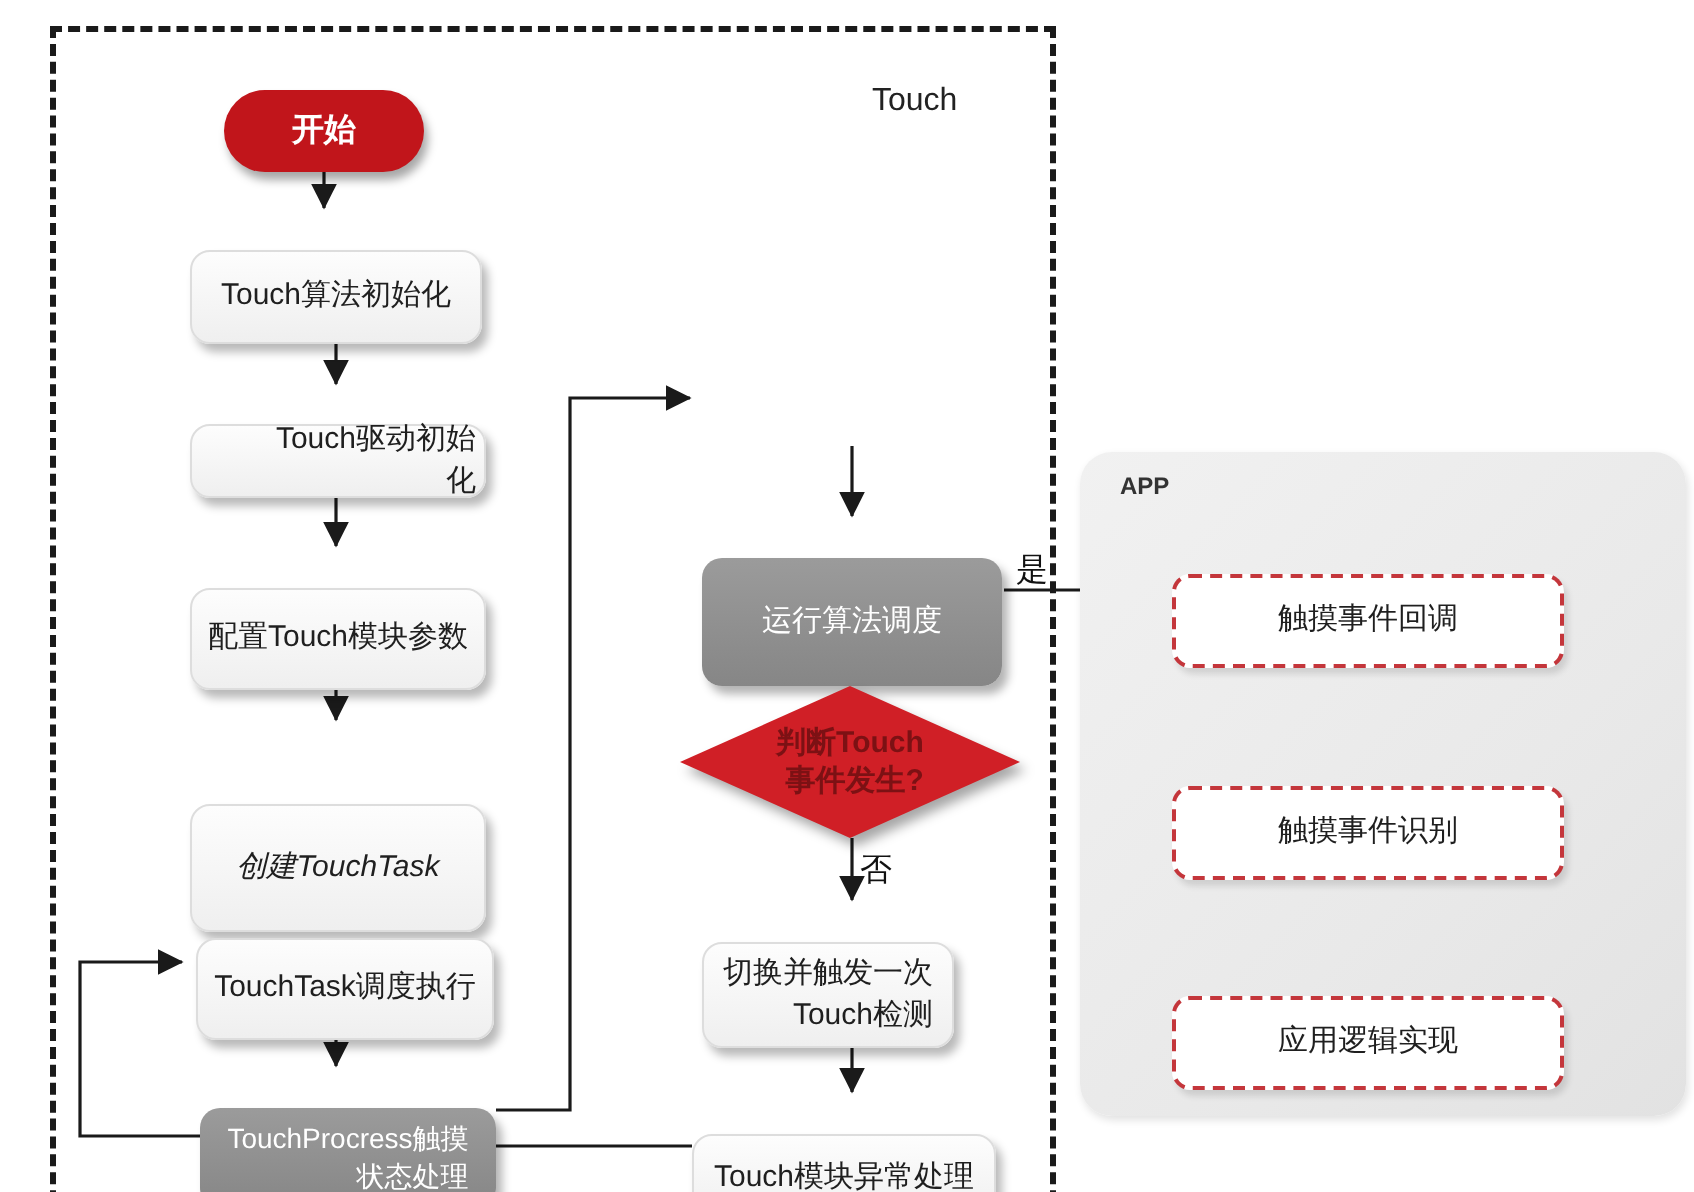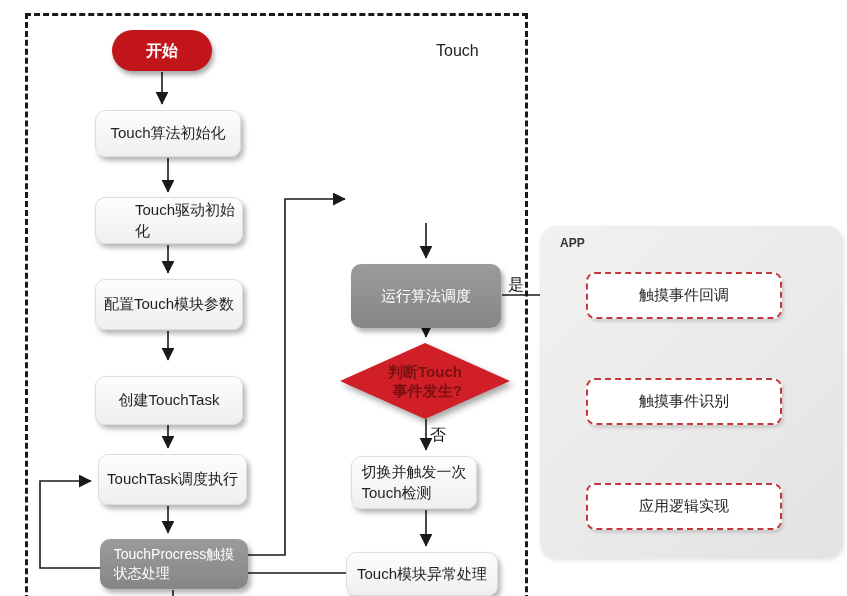--- a/index.html
+++ b/index.html
@@ -22,22 +22,22 @@
   .outer-dash{
     position:absolute;left:25px;top:13px;width:497px;height:600px;
     border:3px dashed var(--outer-border);
   }
   .region-label{position:absolute;font-size:16px;color:#222;}
   .touch-label{left:436px;top:42px;}
   .app-label{left:560px;top:236px;font-weight:bold;color:#333;font-size:12px;}
   .connectors{position:absolute;left:0;top:0;pointer-events:none;}
   .node{
     position:absolute;display:flex;align-items:center;justify-content:center;
-    text-align:left;font-size:15px;line-height:1.35;white-space:pre-line;
-    border-radius:10px;box-sizing:border-box;padding:2px 4px;
+    text-align:right;font-size:15px;line-height:1.35;white-space:pre-line;
+    border-radius:10px;box-sizing:border-box;padding:2px 4px;margin-top:15px;
   }
   .light{
     background:linear-gradient(180deg,#fdfdfd 0%,#efefef 100%);
     border:1px solid #ddd;
     box-shadow:3px 4px 5px rgba(0,0,0,0.28);
     color:var(--node-text);
   }
   .gray{
     background:linear-gradient(180deg,#9b9b9b 0%,#868686 100%);
     color:#fff;border:none;
@@ -65,23 +65,23 @@
     border-radius:16px;box-shadow:1px 2px 4px rgba(0,0,0,0.12);
   }
   .red-dash{
     background:#fff;border:2px dashed var(--dashed-red);border-radius:9px;
     box-shadow:2px 3px 3px rgba(0,0,0,0.12);white-space:nowrap;
   }
   .edge-label{position:absolute;font-size:16px;color:#111;}
   
   .n-start{left:112px;top:30px;width:100px;height:41px;}
   .n-algo-init{left:95px;top:110px;width:146px;height:47px;}
-  .n-driver-init{left:95px;top:197px;width:148px;height:47px;padding-left:39px;}
+  .n-driver-init{left:95px;top:197px;width:148px;height:37px;padding-left:39px;}
   .n-config{left:95px;top:279px;width:148px;height:51px;}
-  .n-create-task{left:95px;top:376px;width:148px;height:49px;}
+  .n-create-task{left:95px;top:387px;width:148px;height:64px;font-style:italic;}
   .n-task-sched{left:98px;top:454px;width:149px;height:51px;}
   .n-touch-process{left:100px;top:539px;width:148px;height:50px;font-size:14px;}
   .n-collect{left:352px;top:174px;width:148px;height:48px;}
   .n-run-algo{left:351px;top:264px;width:150px;height:64px;}
   .n-trigger{left:351px;top:456px;width:126px;height:53px;}
   .n-exception{left:346px;top:552px;width:152px;height:44px;}
   .n-callback{left:586px;top:272px;width:196px;height:47px;}
   .n-recognize{left:586px;top:378px;width:196px;height:47px;}
   .n-applogic{left:586px;top:483px;width:196px;height:47px;}
 </style>

